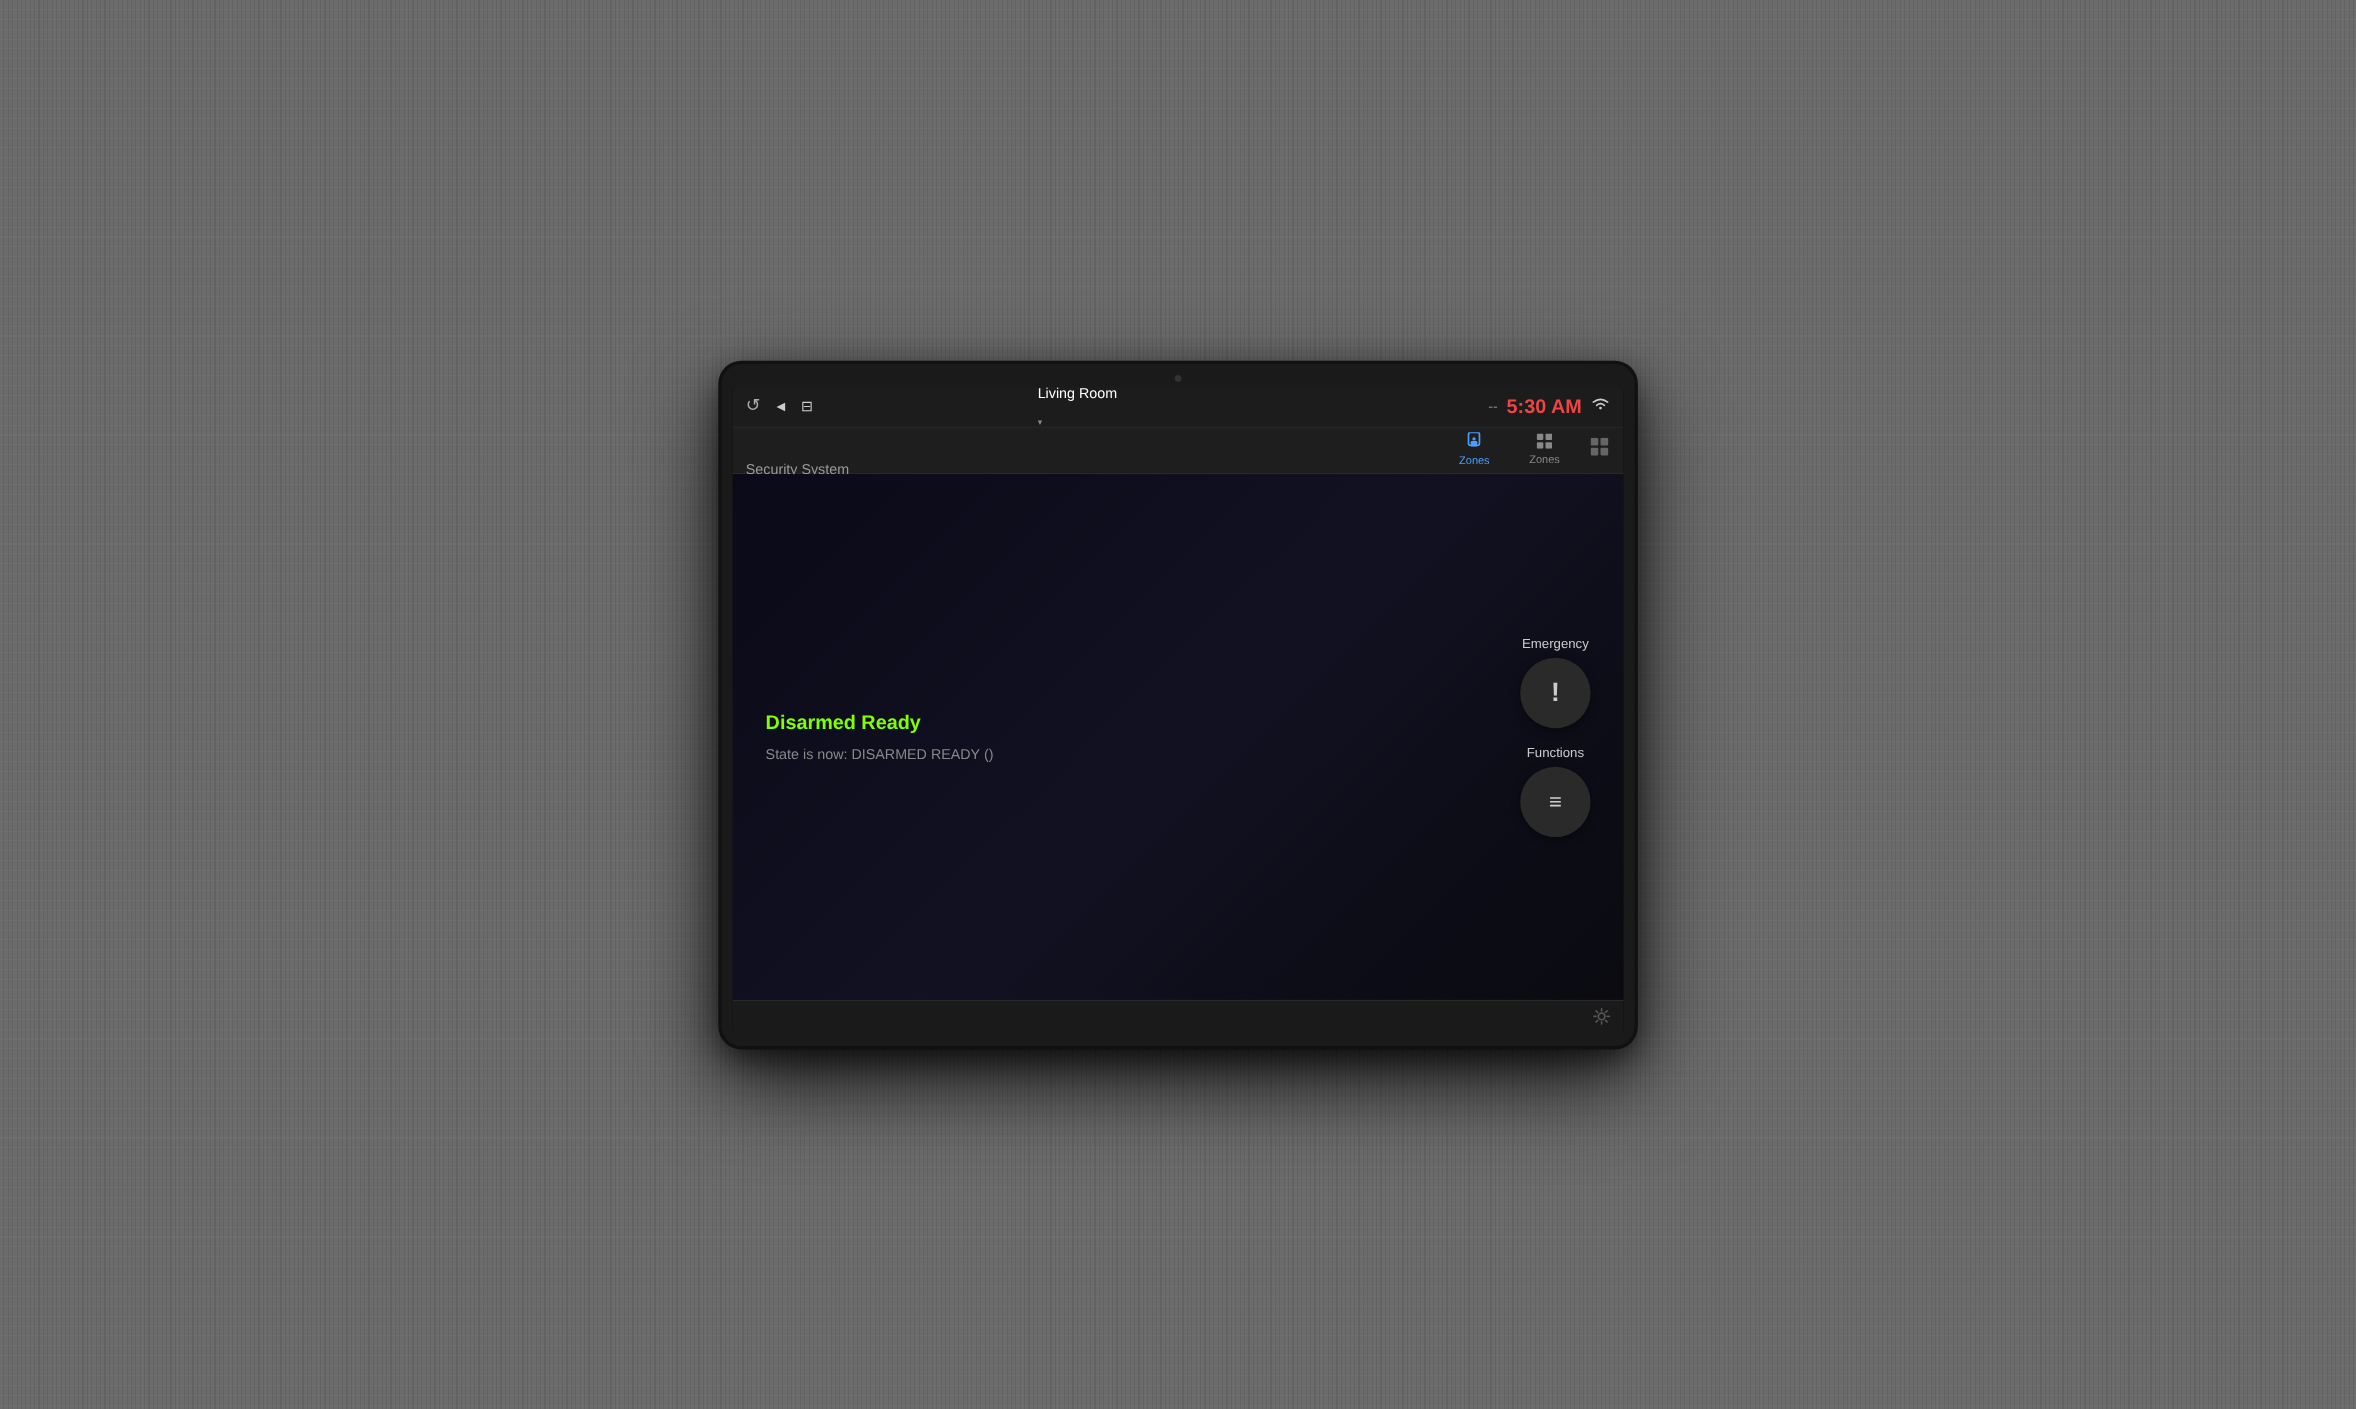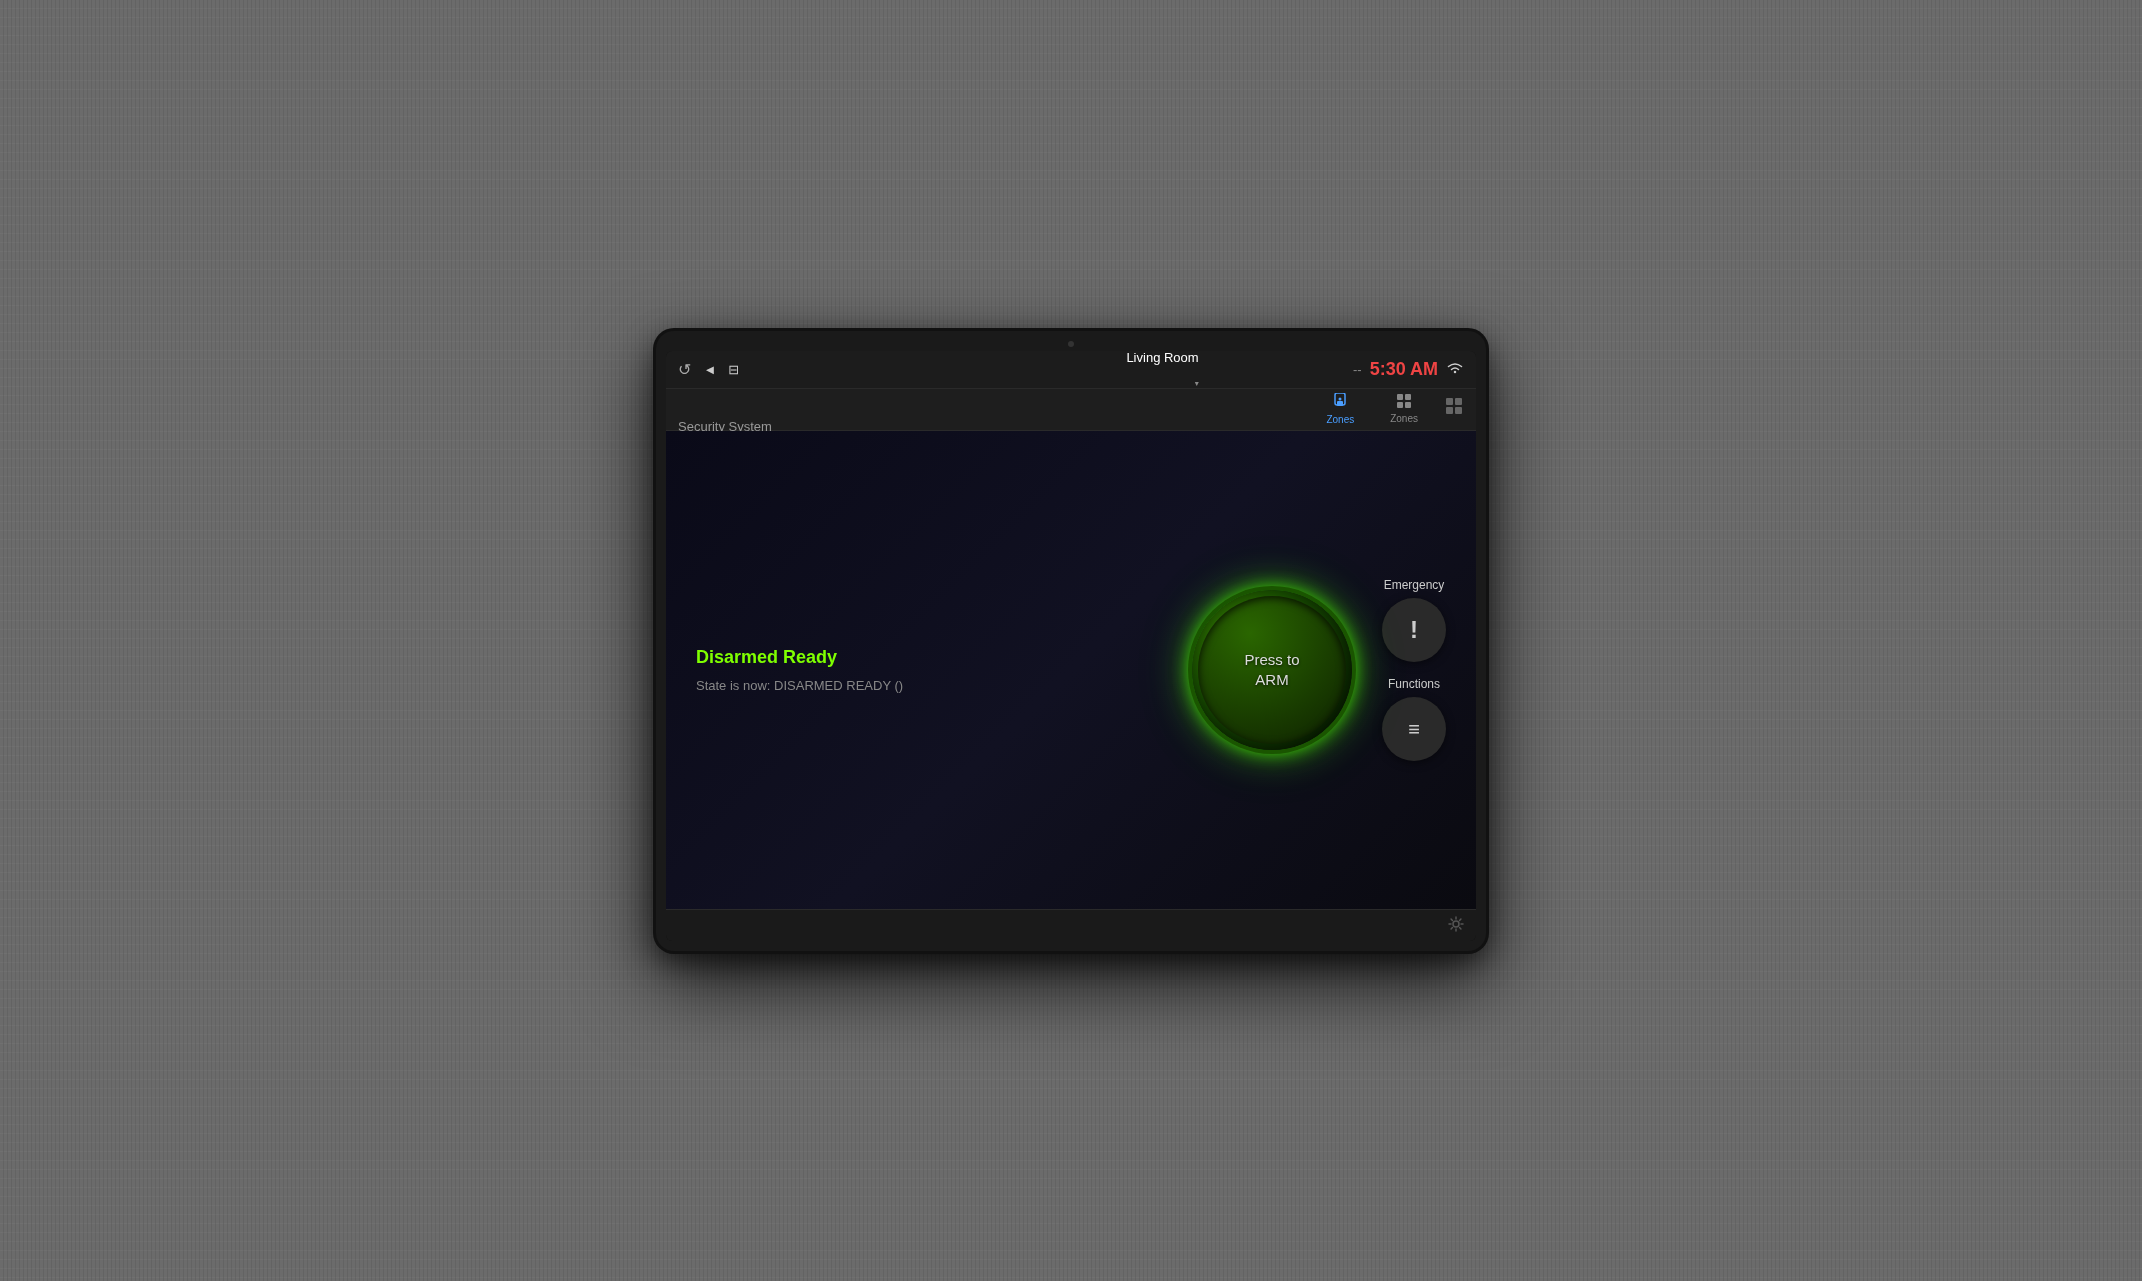--- a/index.html
+++ b/index.html
@@ -83,21 +83,21 @@
     .status-bar-left {
       display: flex;
       align-items: center;
       gap: 12px;
       flex: 1;
     }
 
     .status-bar-center {
       display: flex;
       flex-direction: column;
-      align-items: flex-end;
+      align-items: flex-start;
       gap: 14px;
       flex: 1;
     }
 
     .status-bar-right {
       display: flex;
       align-items: center;
       gap: 8px;
       flex: 1;
       justify-content: flex-end;
@@ -388,30 +388,20 @@
       </span>
     </div>
 
     <div class="main-content">
 
       <div class="status-section">
         <span class="disarmed-status">Disarmed Ready</span>
         <span class="state-text">State is now: DISARMED READY ()</span>
       </div>
 
-      <div class="arm-button-container">
-        <div class="arm-button-outer">
-          <div class="arm-button-inner">
-            <div class="arm-button-text">
-              <span>Press to</span><br>
-              <span>ARM</span>
-            </div>
-          </div>
-        </div>
-      </div>
 
       <div class="action-section">
         <div class="action-item">
           <span class="action-label">Emergency</span>
           <button class="action-btn">
             <span style="font-size:24px; font-weight:700; color:#ccc;">!</span>
           </button>
         </div>
         <div class="action-item">
           <span class="action-label">Functions</span>

